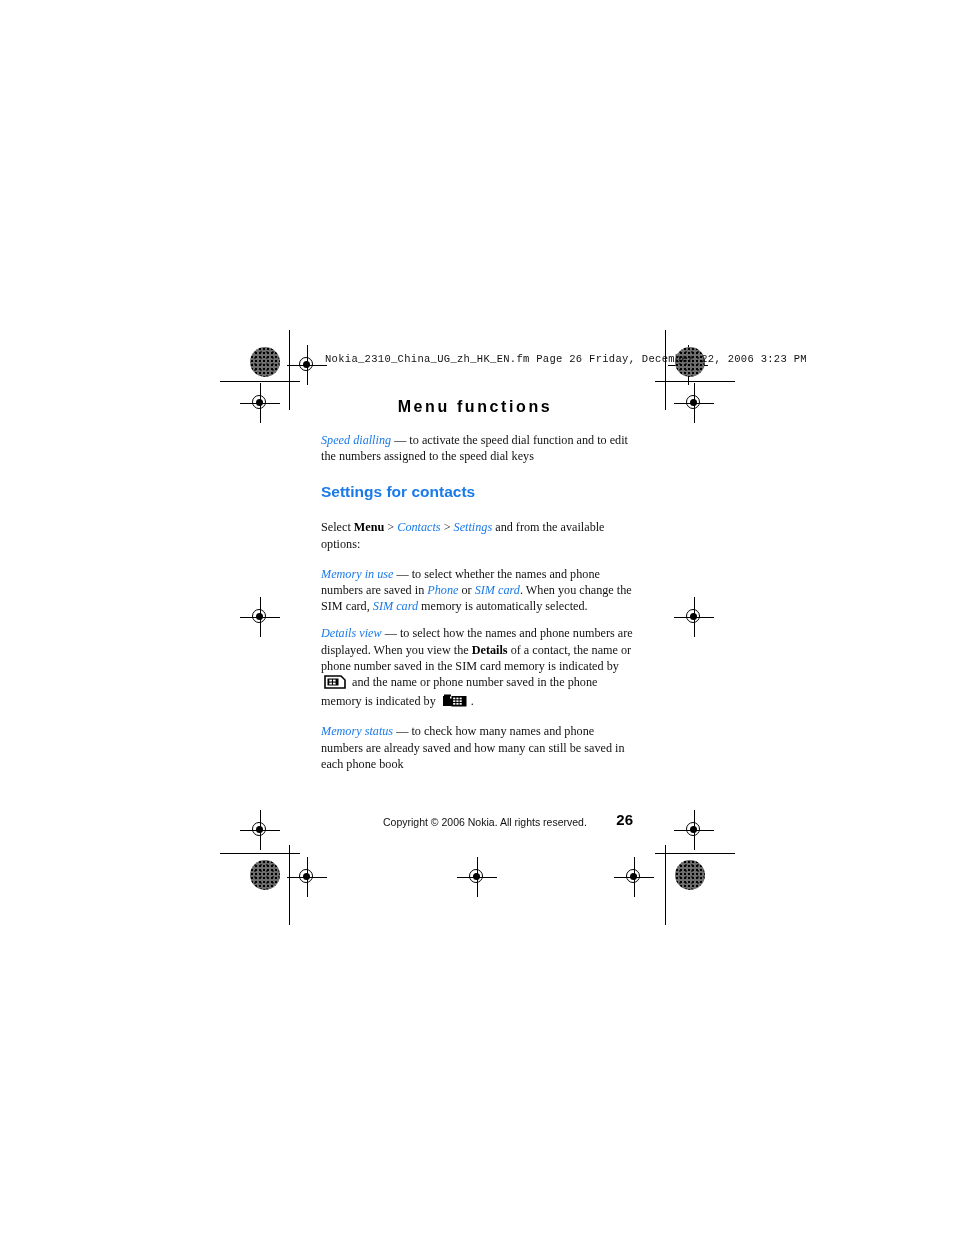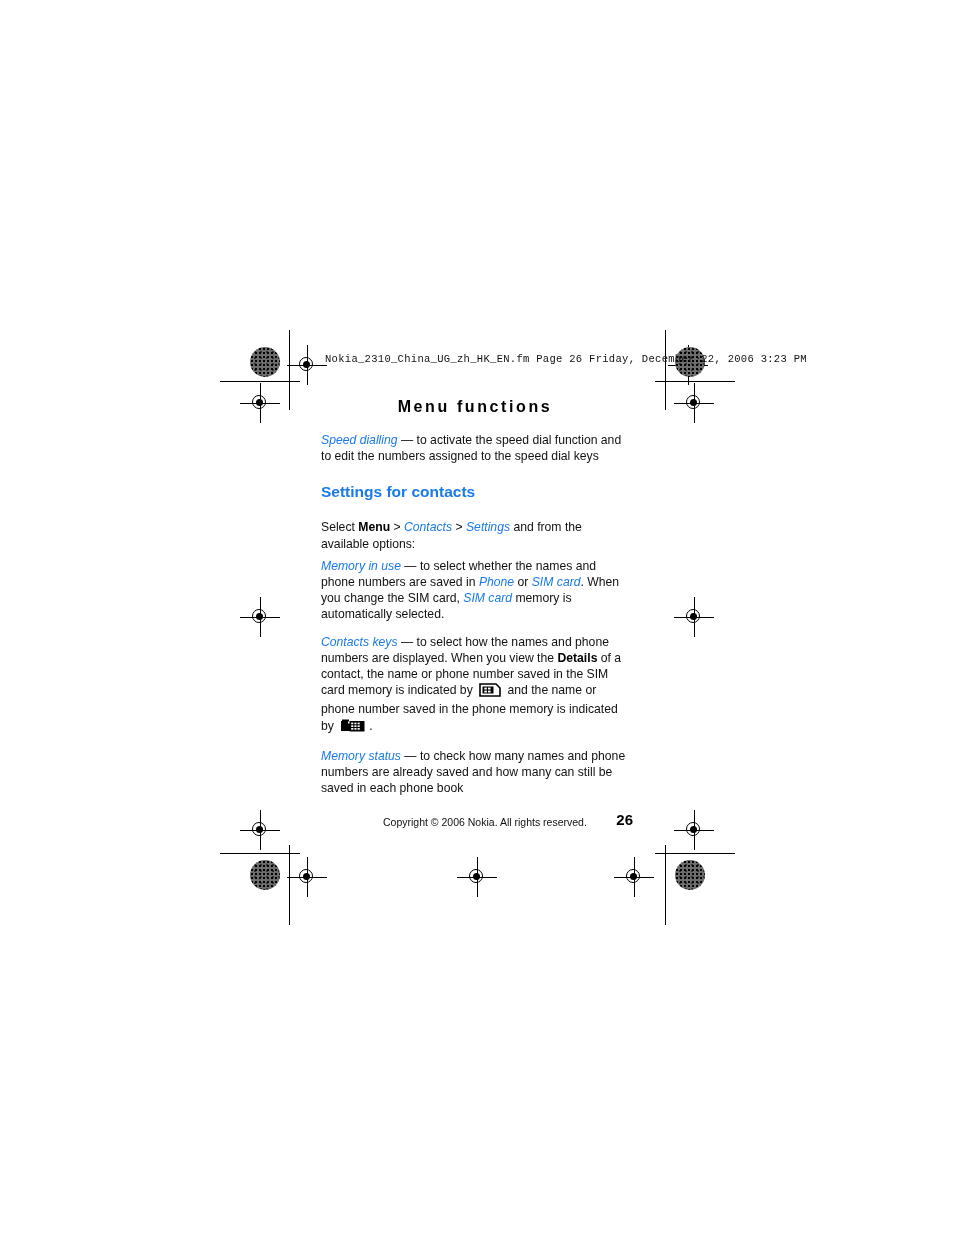--- a/index.html
+++ b/index.html
@@ -95,22 +95,23 @@
     top: 432px;
     width: 312px;
     color: #000;
   }
 
   p {
     margin: 0 0 11px 0;
     font-size: 12.2px;
     line-height: 16.2px;
     color: #111;
-  }
-  p.tight { margin-bottom: 6px; }
+    font-family: Liberation Serif, serif;
+  }
+  p.tight { margin-bottom: 14px; }
 
   .term {
     color: #1a7ae8;
     font-style: italic;
   }
   .bold { font-weight: bold; color: #000; }
 
   h2.section {
     margin: 18px 0 17px 0;
     font-size: 15.5px;
@@ -252,21 +253,21 @@
 
     <p class="tight">
       <span>Select </span><span class="bold">Menu</span><span> &gt; </span><span class="term">Contacts</span><span> &gt; </span><span class="term">Settings</span><span> and from the available options:</span>
     </p>
 
     <p>
       <span class="term">Memory in use</span><span> — </span><span>to select whether the names and phone numbers are saved in </span><span class="term">Phone</span><span> or </span><span class="term">SIM card</span><span>. When you change the SIM card, </span><span class="term">SIM card</span><span> memory is automatically selected.</span>
     </p>
 
     <p>
-      <span class="term">Contacts keys</span><span> — </span><span>to select how the names and phone numbers are displayed. When you view the </span><span class="bold">Details</span><span> of a contact, the name or phone number saved in the SIM card memory is indicated by</span>
+      <span class="term">Details view</span><span> — </span><span>to select how the names and phone numbers are displayed. When you view the </span><span class="bold">Details</span><span> of a contact, the name or phone number saved in the SIM card memory is indicated by</span>
 
       <span class="icon-inline">
         <svg width="22" height="14" viewBox="0 0 22 14">
           <path d="M1 1 H17 L21 5 V13 H1 Z" fill="#ffffff" stroke="#000000" stroke-width="1.6"></path>
           <rect x="3.5" y="3.5" width="11" height="7" fill="#000000"></rect>
           <rect x="5.3" y="4.6" width="2.6" height="1.9" fill="#ffffff"></rect>
           <rect x="9.0" y="4.6" width="2.6" height="1.9" fill="#ffffff"></rect>
           <rect x="5.3" y="7.6" width="2.6" height="1.9" fill="#ffffff"></rect>
           <rect x="9.0" y="7.6" width="2.6" height="1.9" fill="#ffffff"></rect>
         </svg>

